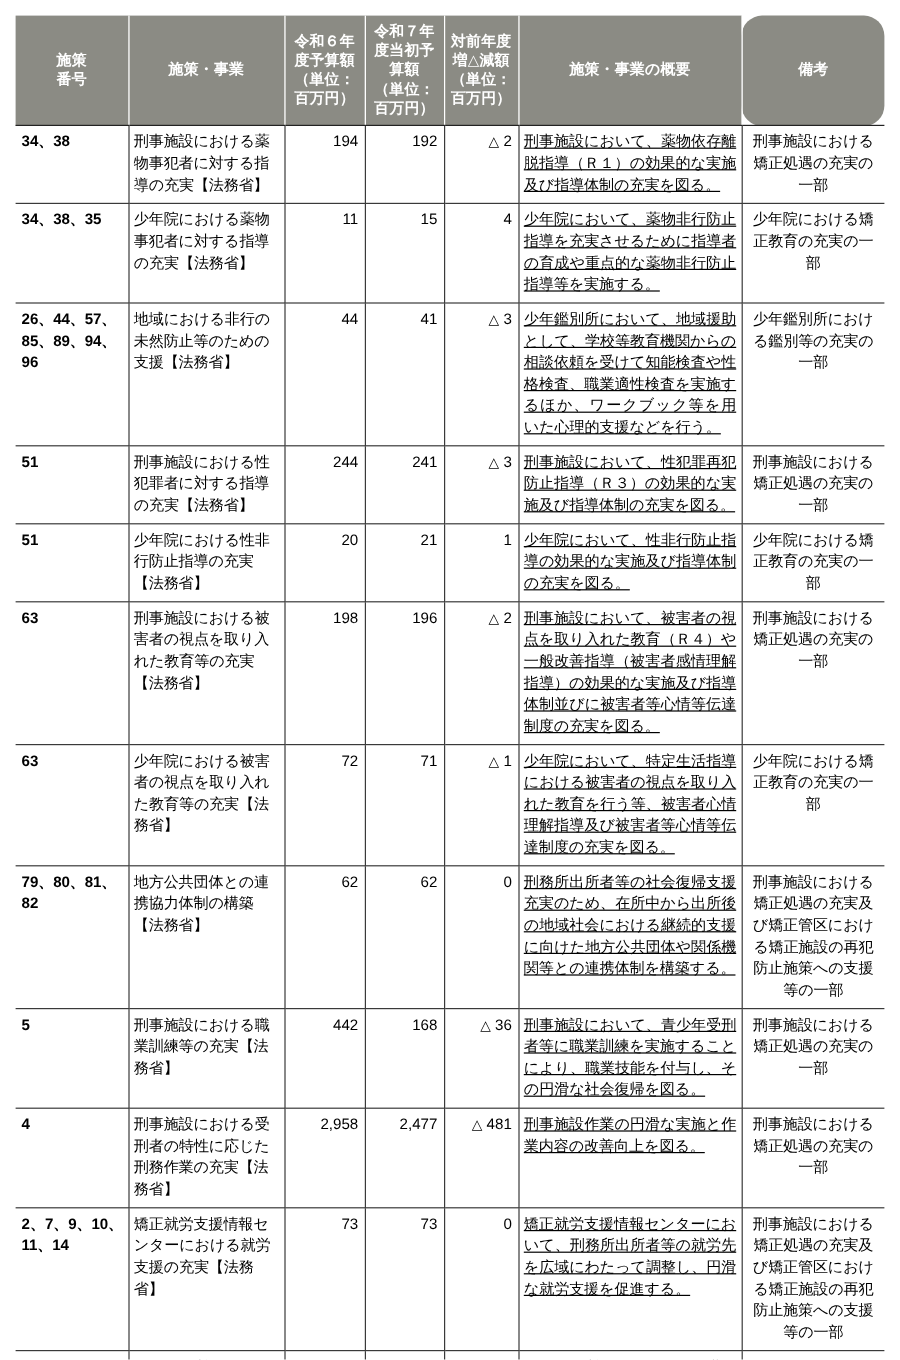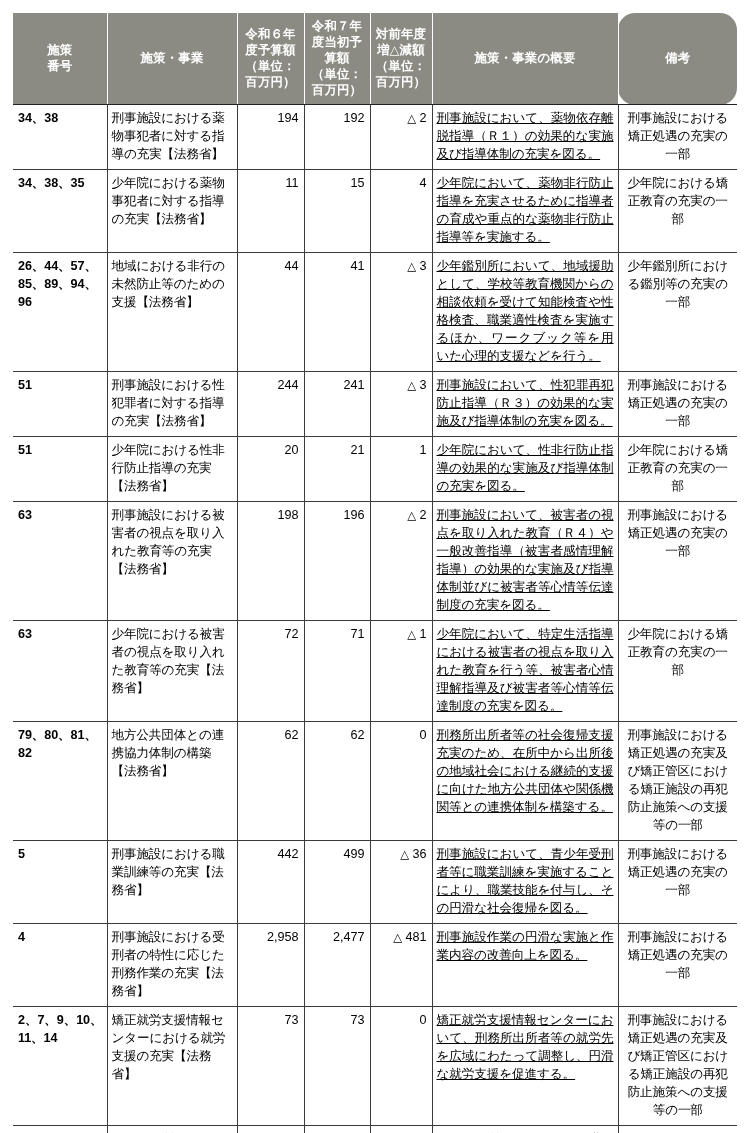--- a/index.html
+++ b/index.html
@@ -232,21 +232,21 @@
           <td class="col-amount">62</td>
           <td class="col-amount">62</td>
           <td class="col-diff">0</td>
           <td class="col-outline">刑務所出所者等の社会復帰支援充実のため、在所中から出所後の地域社会における継続的支援に向けた地方公共団体や関係機関等との連携体制を構築する。</td>
           <td class="col-remarks">刑事施設における矯正処遇の充実及び矯正管区における矯正施設の再犯防止施策への支援等の一部</td>
         </tr>
         <tr>
           <td class="col-num">5</td>
           <td class="col-program">刑事施設における職業訓練等の充実【法務省】</td>
           <td class="col-amount">442</td>
-          <td class="col-amount">499</td>
+          <td class="col-amount">168</td>
           <td class="col-diff"><span class="tri">△</span> 36</td>
           <td class="col-outline">刑事施設において、青少年受刑者等に職業訓練を実施することにより、職業技能を付与し、その円滑な社会復帰を図る。</td>
           <td class="col-remarks">刑事施設における矯正処遇の充実の一部</td>
         </tr>
         <tr>
           <td class="col-num">4</td>
           <td class="col-program">刑事施設における受刑者の特性に応じた刑務作業の充実【法務省】</td>
           <td class="col-amount">2,958</td>
           <td class="col-amount">2,477</td>
           <td class="col-diff"><span class="tri">△</span> 481</td>

